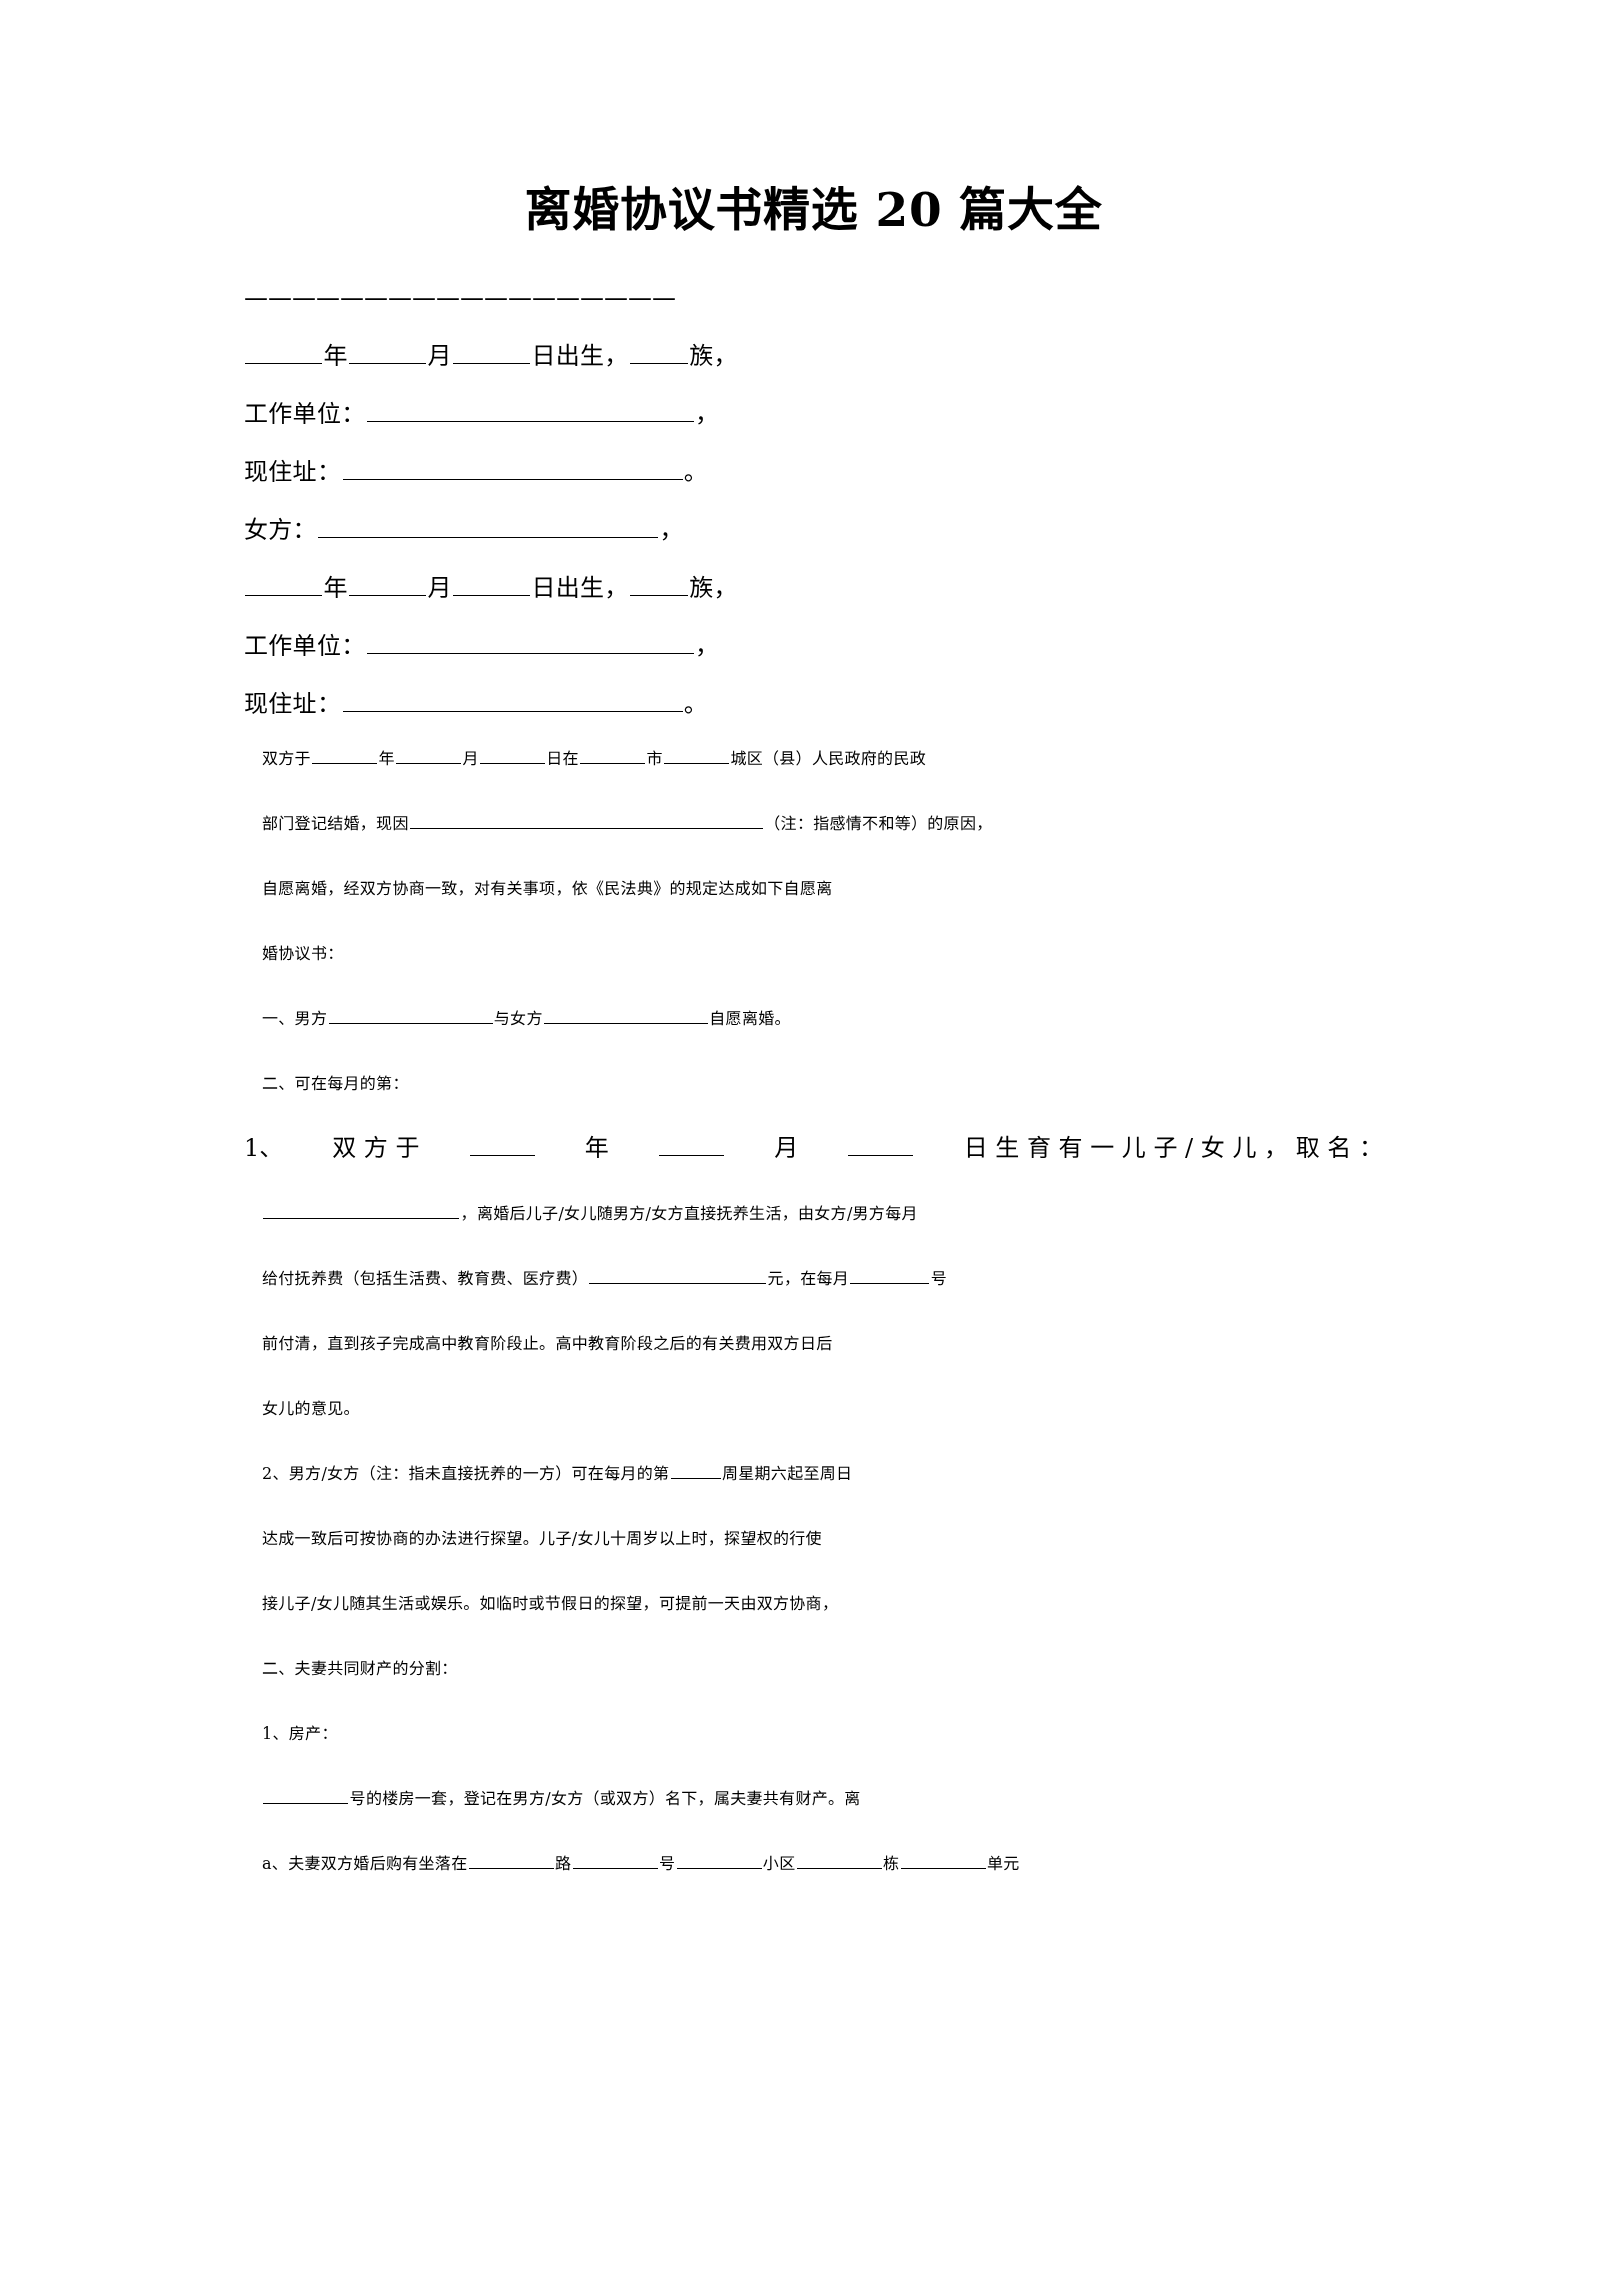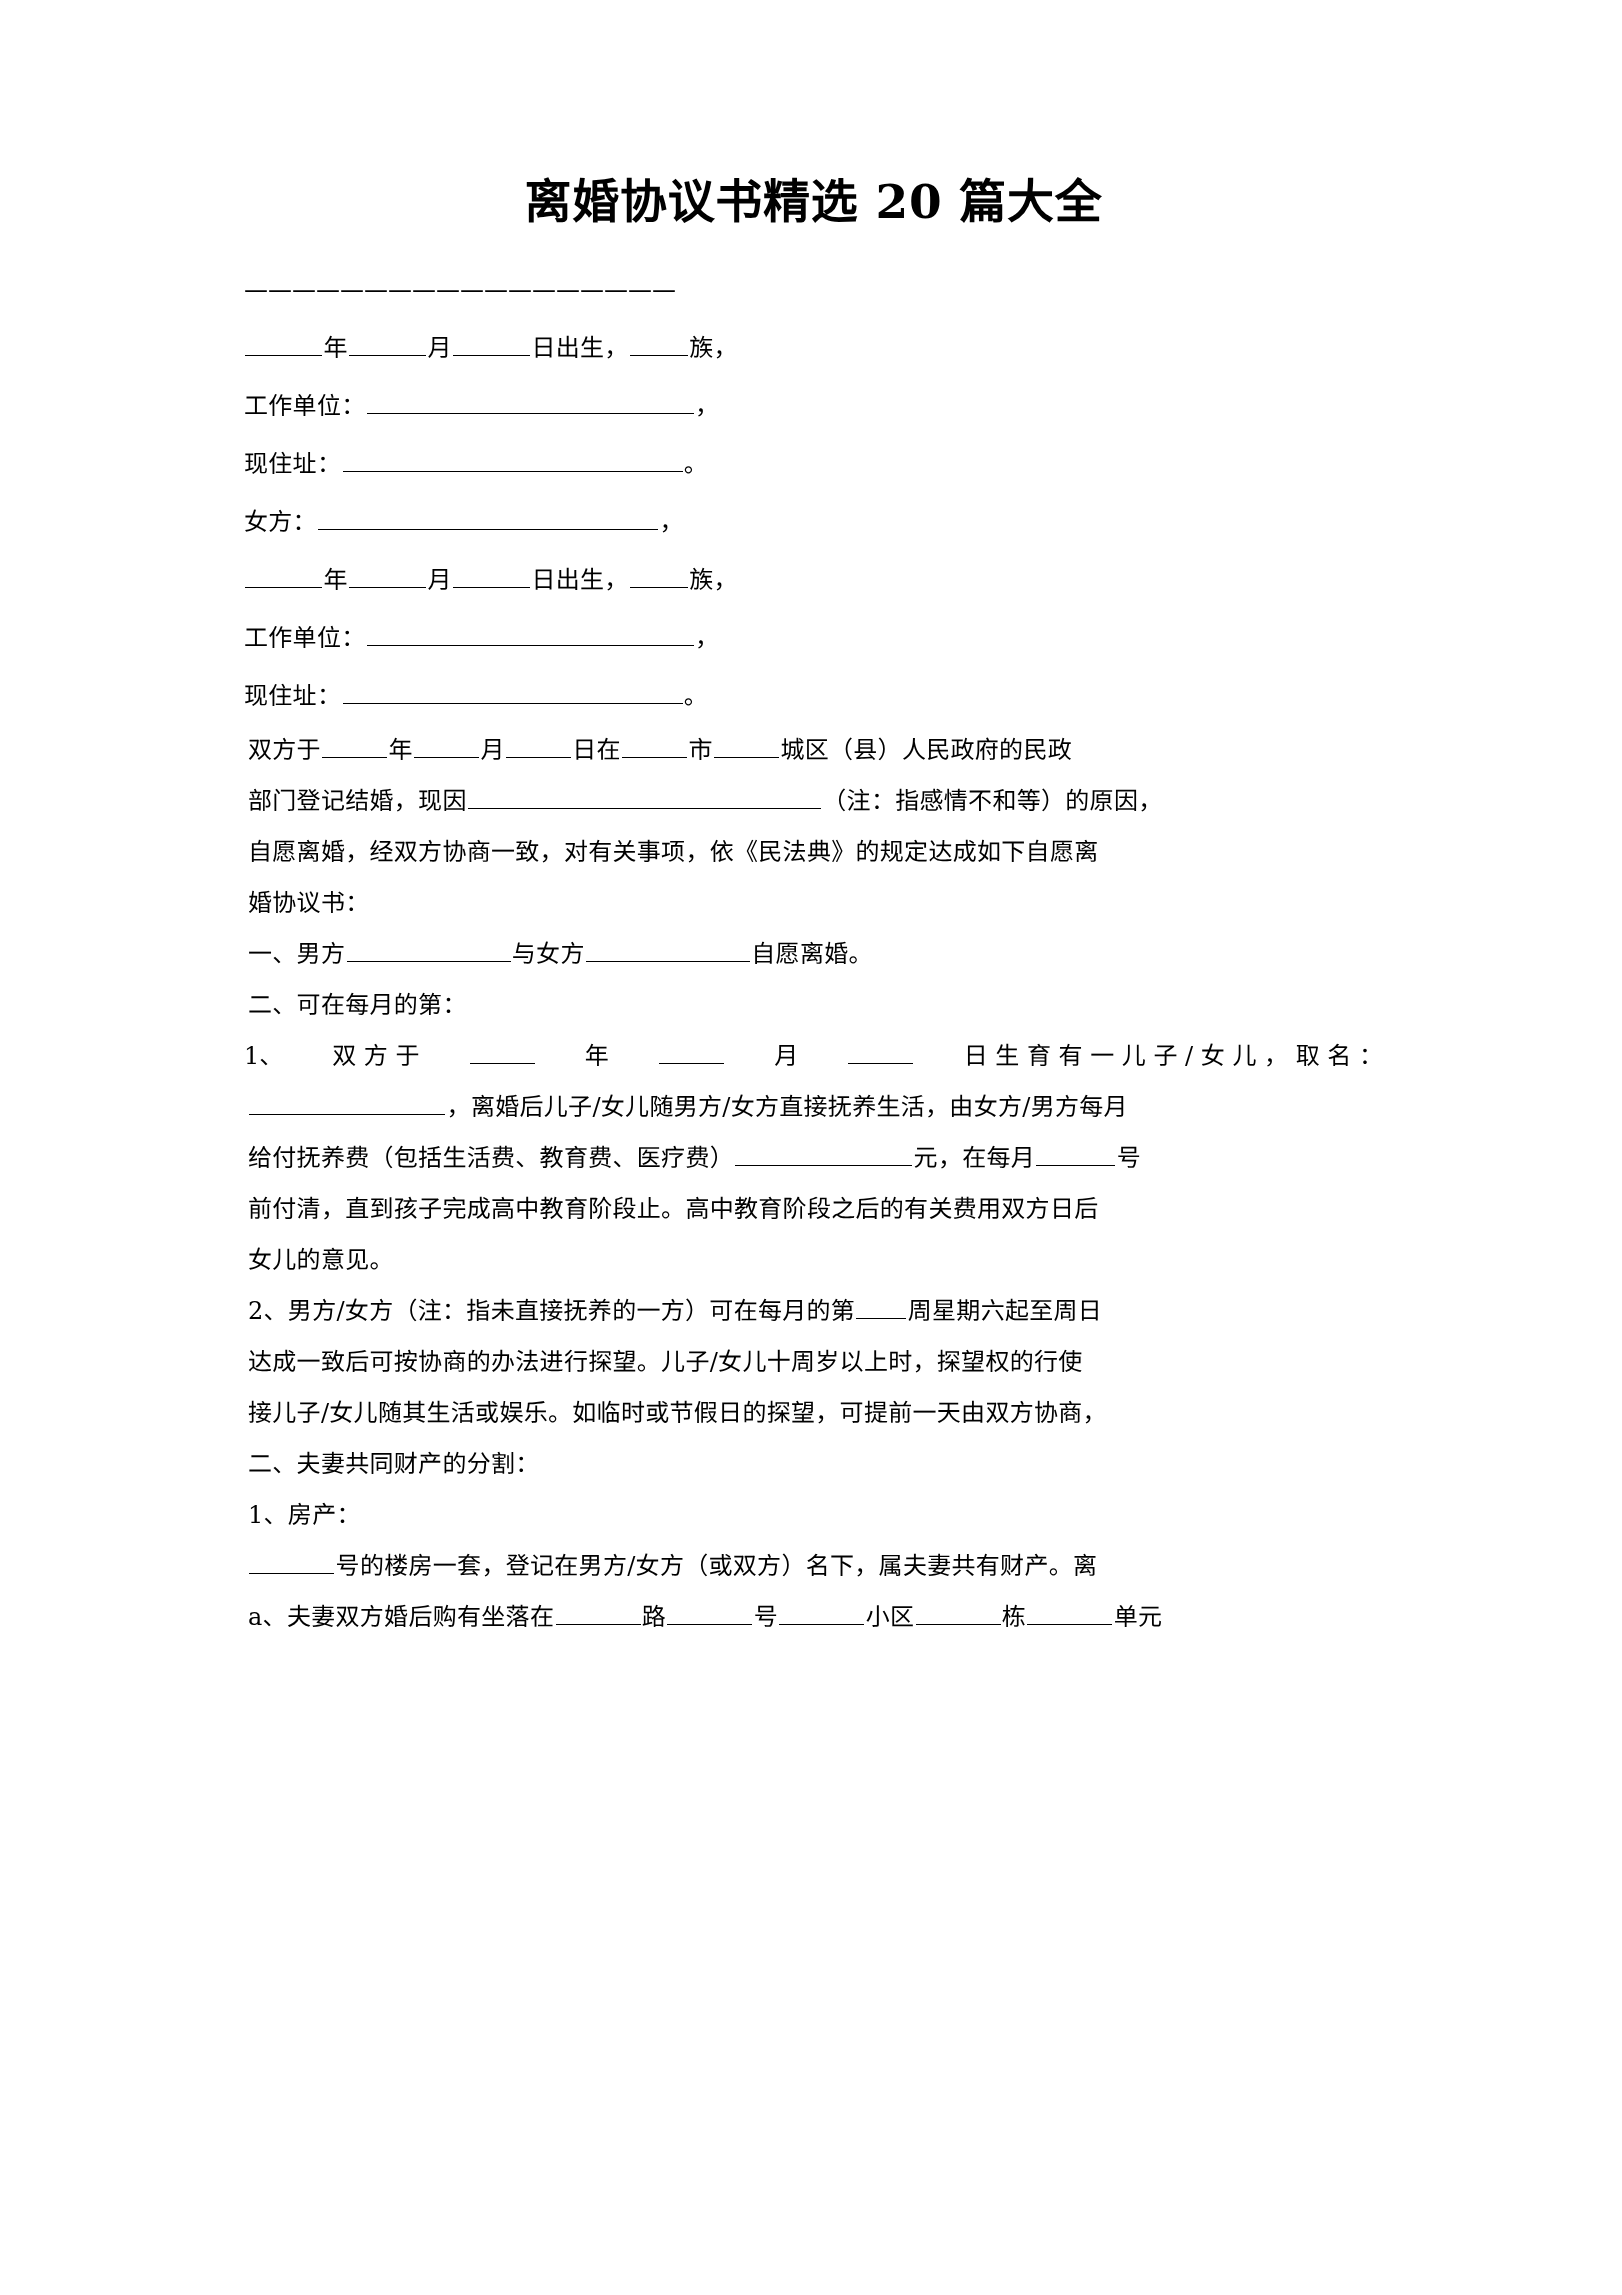--- a/index.html
+++ b/index.html
@@ -32,21 +32,21 @@
   }
 
   
   .doc-title {
     font-family: "DejaVu Serif", "Liberation Serif", serif;
     font-weight: bold;
     font-size: 47px;
     line-height: 1.15;
     text-align: center;
     letter-spacing: 0.7px;
-    margin: 0;
+    margin: 8px;
     padding-top: 175px;
     padding-bottom: 0;
     white-space: nowrap;
   }
 
   
   .dash-rule {
     font-size: 24px;
     line-height: 39px;
     letter-spacing: 0px;
@@ -81,25 +81,25 @@
   .b-party  { width: 164px; }
   .b-date   { width: 65px; }
   .b-child  { width: 196px; }
   .b-money  { width: 177px; }
   .b-day    { width: 79px; }
   .b-week   { width: 50px; }
   .b-road   { width: 85px; }
   .b-unitno { width: 85px; }
 
   .line {
-    font-size: 24px;
+    font-size: 16px;
     line-height: 47px;
     letter-spacing: 0.3px;
     white-space: nowrap;
-    margin: 4px;
+    margin: 18px;
   }
 
   .justify-line {
     font-size: 24px;
     line-height: 47px;
     display: flex;
     justify-content: space-between;
     align-items: baseline;
     white-space: nowrap;
     margin: 0;

